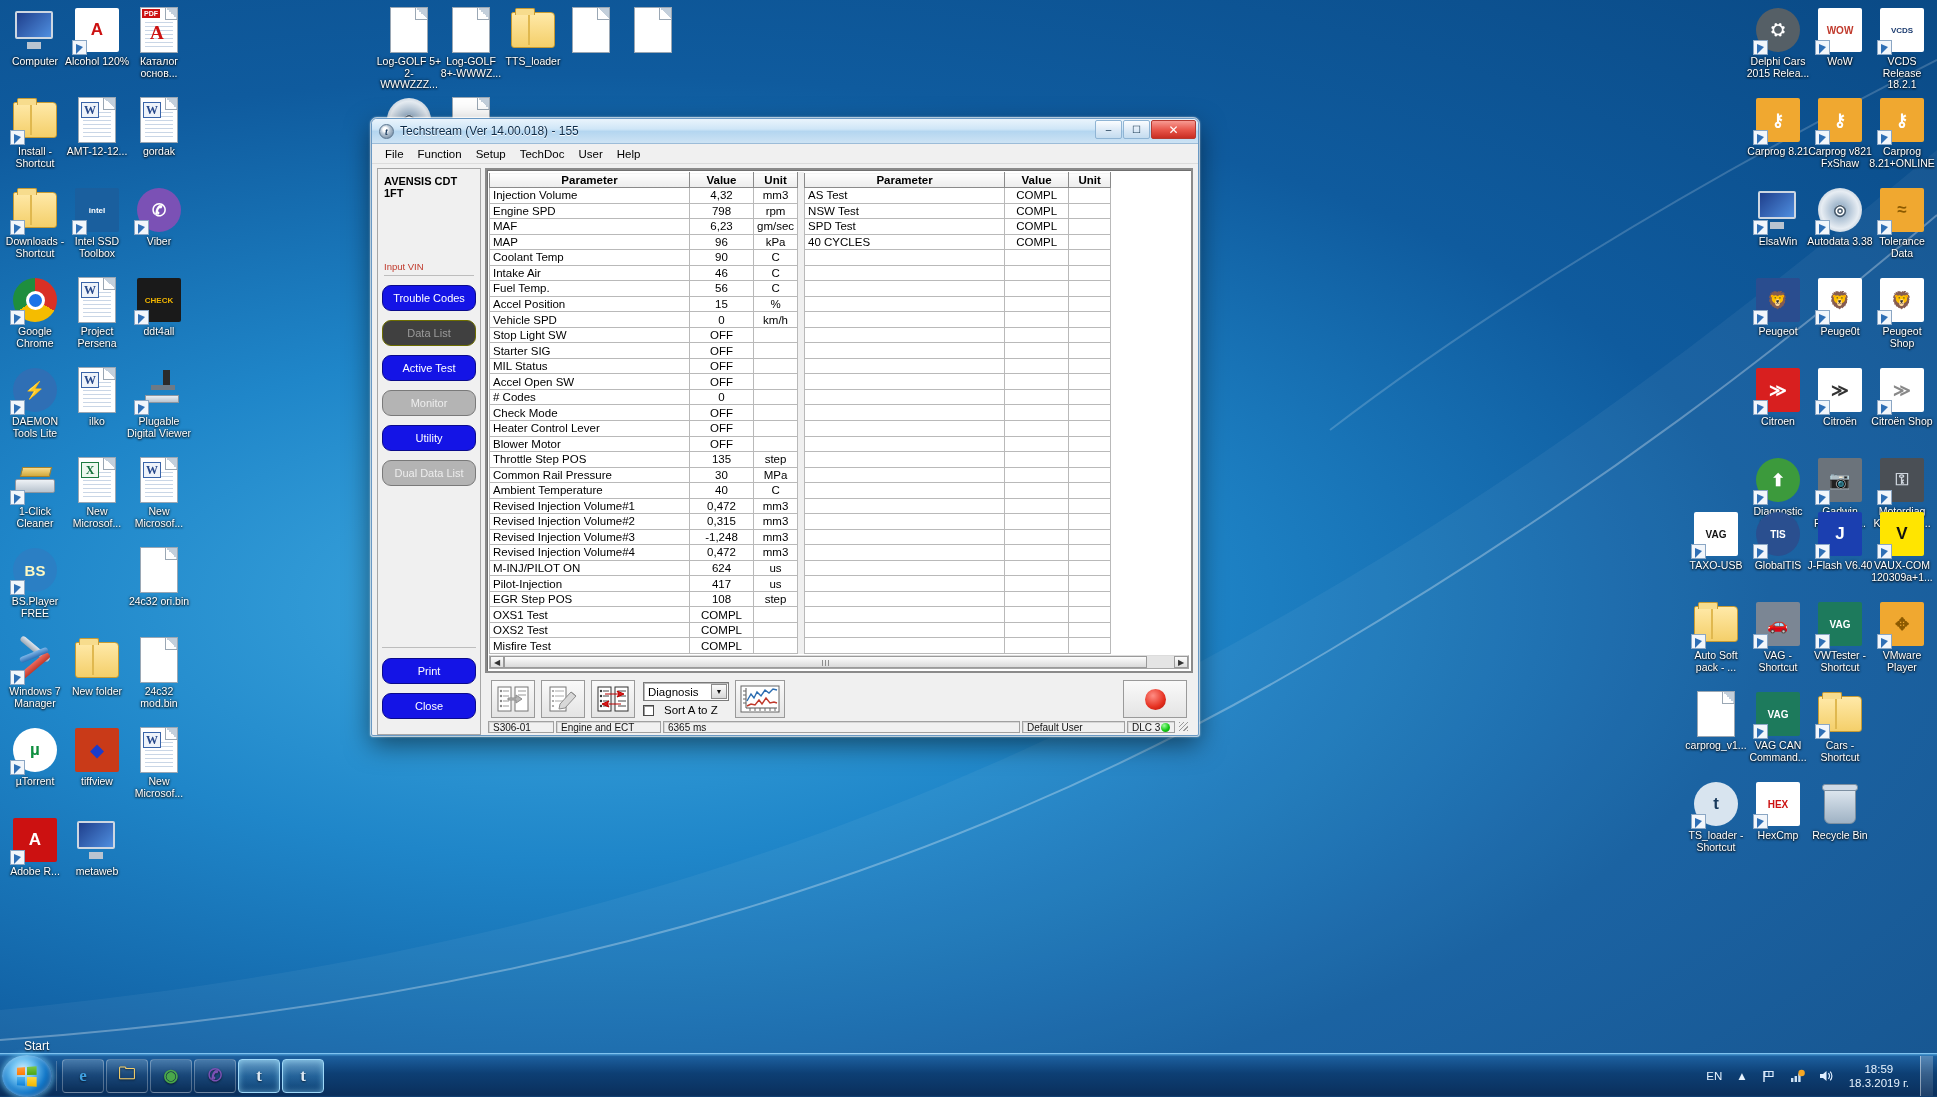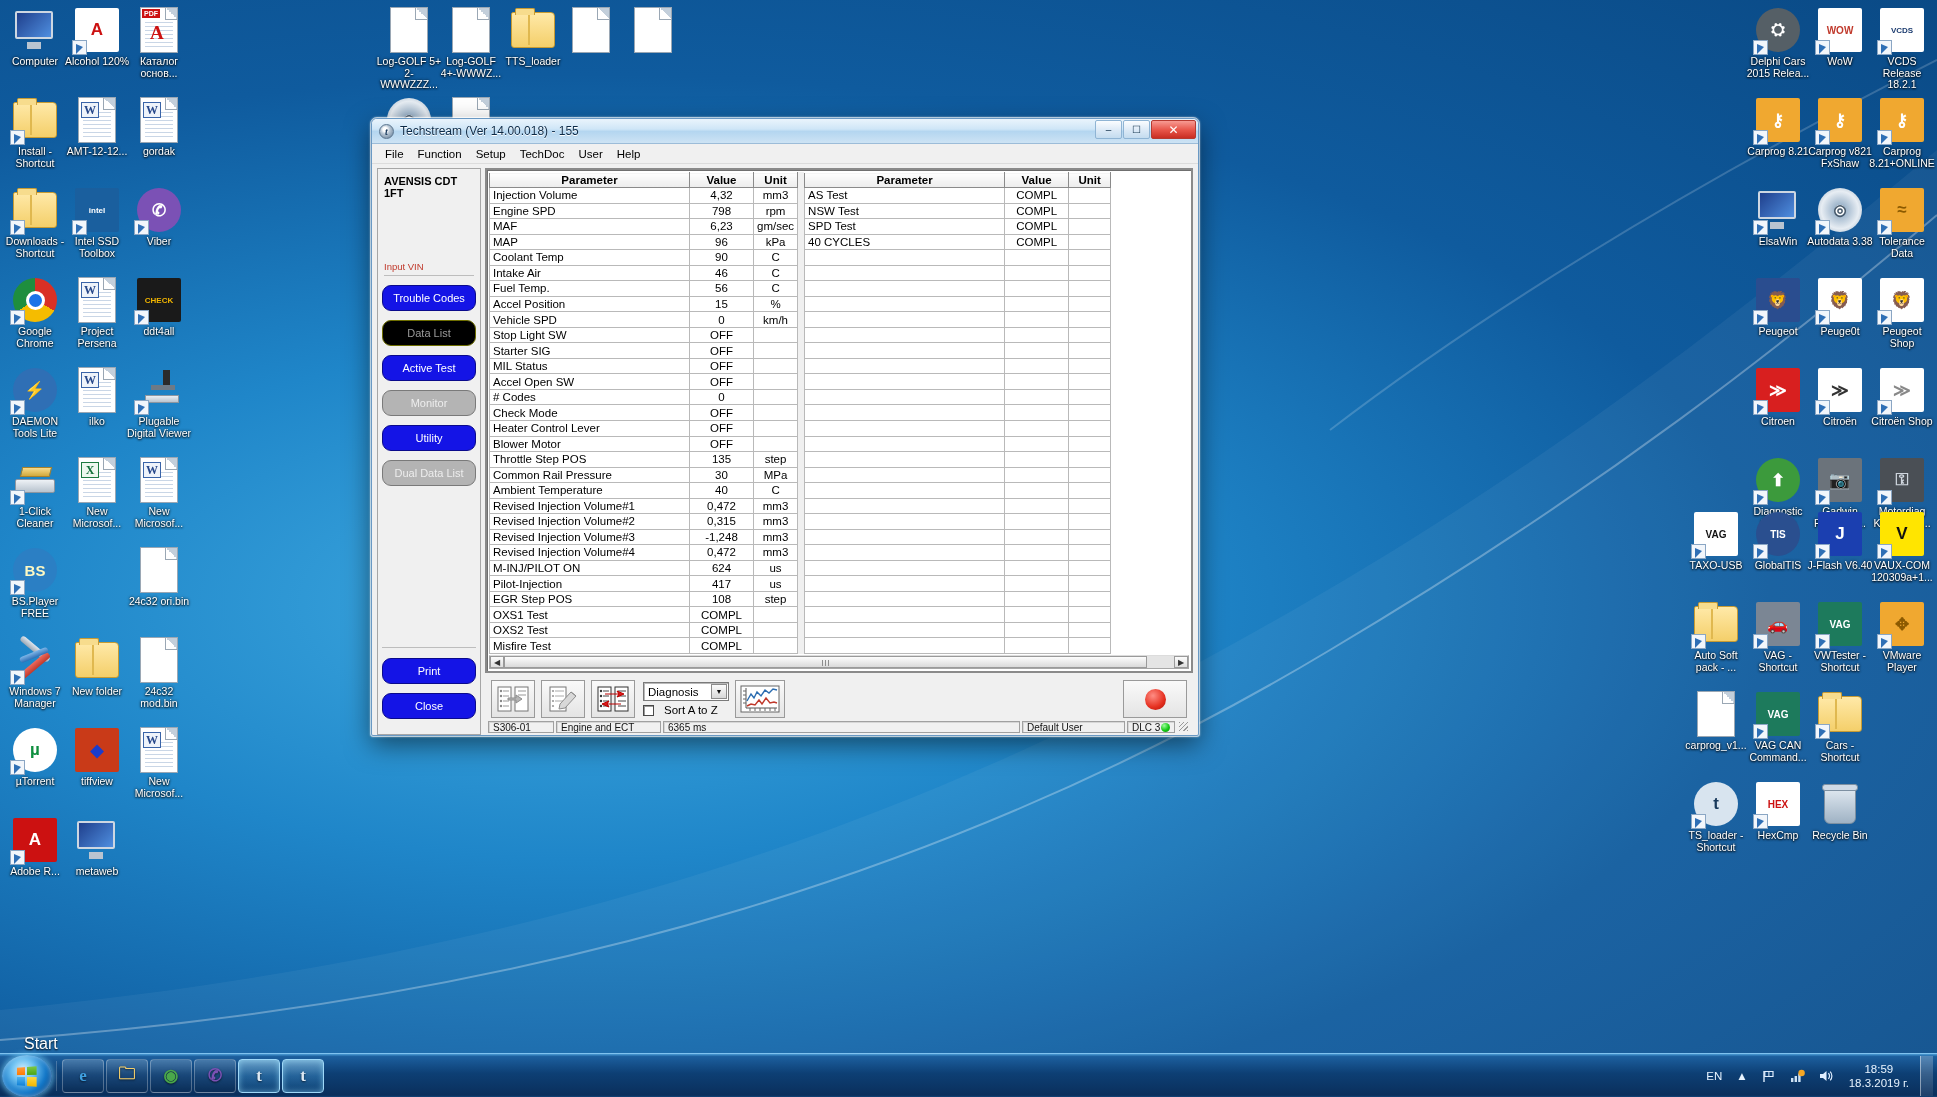--- a/index.html
+++ b/index.html
@@ -143,21 +143,21 @@
   #veh-name{font-size:11px;font-weight:bold;color:#000;align-self:flex-start;line-height:12px;}
   #vin-wrap{width:100%;margin-top:62px;}
   #vin-link{font-size:9.5px;color:#c0392b;cursor:pointer;}
   #vin-rule{height:1px;background:#bdbdbd;margin-top:3px;}
   .sbtn{
     width:94px;height:26px;margin-top:9px;border-radius:9px;
     font-size:11px;display:flex;align-items:center;justify-content:center;cursor:pointer;
     border:1px solid #2a2a2a;
   }
   .sbtn.blue{background:#1414e6;color:#fff;border-color:#0a0a8c;}
-  .sbtn.yellow{background:#000000;color:#9b9b9b;border-color:#6e6e00;}
+  .sbtn.yellow{background:#404040;color:#9b9b9b;border-color:#6e6e00;}
   .sbtn.grey{background:#b4b4b4;color:#ededed;border-color:#7a7a7a;cursor:default;}
   #sb-spacer{flex:1;}
   #sb-rule{width:94px;height:1px;background:#bdbdbd;margin-bottom:10px;}
   .sbtn.bottom{margin-top:0;margin-bottom:9px;}
 
   
   #ts-main{flex:1;display:flex;flex-direction:column;min-width:0;}
   #grid-frame{
     flex:1; background:#fff; border:2px solid #8a8a8a; border-style:solid;
     box-shadow: inset 1px 1px 0 #6f6f6f, inset -1px -1px 0 #ffffff;
@@ -476,21 +476,21 @@
     <div class="dicon">
       <span class="glyph">
         <span class="art-doc"></span>
       </span>
       <span class="cap">Log-GOLF 5+ 2-WWWZZZ...</span>
     </div>
     <div class="dicon">
       <span class="glyph">
         <span class="art-doc"></span>
       </span>
-      <span class="cap">Log-GOLF 4+-WWWZ...</span>
+      <span class="cap">Log-GOLF 8+-WWWZ...</span>
     </div>
     <div class="dicon">
       <span class="glyph">
         <span class="art-folder"></span>
       </span>
       <span class="cap">TTS_loader</span>
     </div>
     <div class="dicon">
       <span class="glyph">
         <span class="art-circle" style="background:radial-gradient(circle,#fff 16%,#9fb6cc 18%,#e7edf3 60%,#8fa6bc 100%);color:#46596b;">◎</span>
@@ -1317,14 +1317,14 @@
           <path d="M9.4,4.2 A4.4,4.4 0 0 1 9.4,9.8" fill="none" stroke="#dfeeff" stroke-width="1.2"></path>
           <path d="M11.2,2.6 A6.6,6.6 0 0 1 11.2,11.4" fill="none" stroke="#dfeeff" stroke-width="1.2"></path>
         </svg>
     </div>
     <div id="clock">
       <div>18:59</div>
       <div>18.3.2019 г.</div>
     </div>
     <div id="showdesk"></div>
   </div>
-<span style="position: absolute; left: 24px; bottom: 44px; color: rgb(255, 255, 255); font-size: 16px; text-shadow: rgb(0, 0, 0) 0px 1px 2px;">Start</span>
+<span style="position: absolute; left: 24px; bottom: 44px; color: rgb(255, 255, 255); font-size: 12px; text-shadow: rgb(0, 0, 0) 0px 1px 2px;">Start</span>
   </div>
 
 </body></html>

